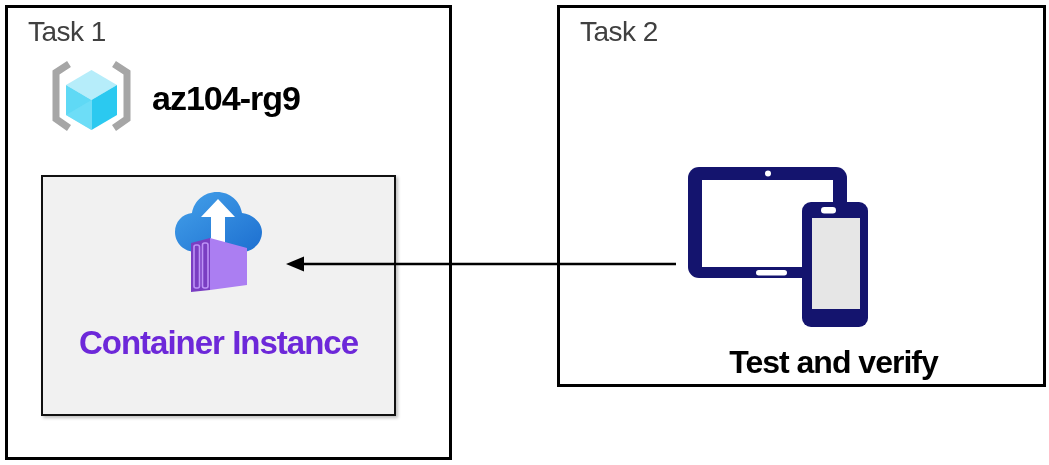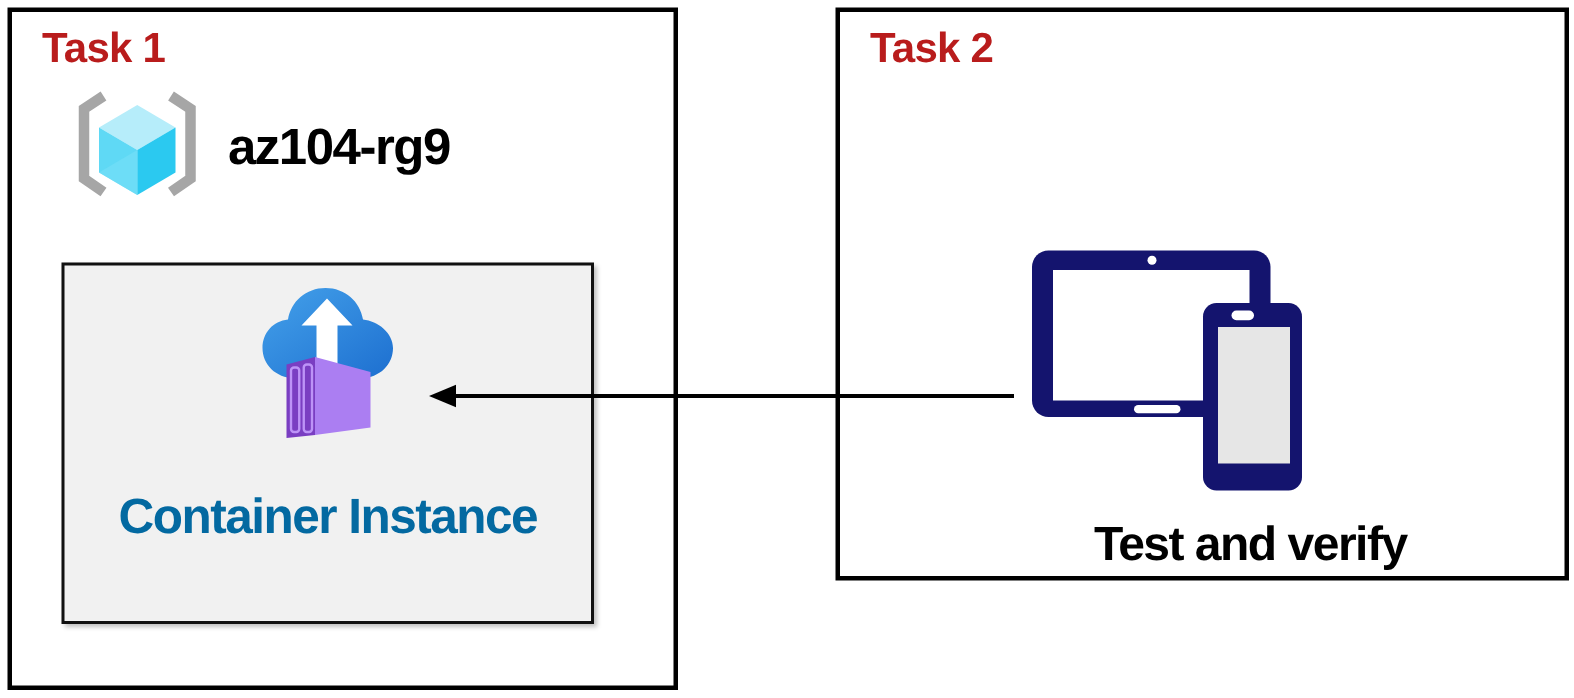--- a/index.html
+++ b/index.html
@@ -22,22 +22,22 @@
     box-sizing: border-box;
   }
   #task1-box { left: 5px;   top: 5px; width: 447px; height: 455px; }
   #task2-box { left: 557px; top: 5px; width: 489px; height: 382px; }
 
   .box-title {
     position: absolute;
     left: 20px;
     top: 8px;
     font-size: 28px;
-    font-weight: bold;
-    color: #b91c1c;
+    font-weight: normal;
+    color: #404040;
     letter-spacing: -0.5px;
     white-space: nowrap;
   }
   .rg-row {
     position: absolute;
     left: 20px;
     top: 52px;
     display: flex;
     align-items: center;
     gap: 20px;
@@ -62,21 +62,21 @@
     box-shadow: 2px 2px 3px rgba(0,0,0,0.25);
     display: flex;
     flex-direction: column;
     align-items: center;
   }
   .inner-box .icon-wrap { margin-top: 11px; }
   .inner-label {
     margin-top: 26px;
     font-size: 33px;
     font-weight: bold;
-    color: #0369a1;
+    color: #6d28d9;
     letter-spacing: -1px;
     white-space: nowrap;
   }
   .devices-figure {
     position: absolute;
     left: 0;
     top: 0;
     width: 100%;
     height: 100%;
   }

